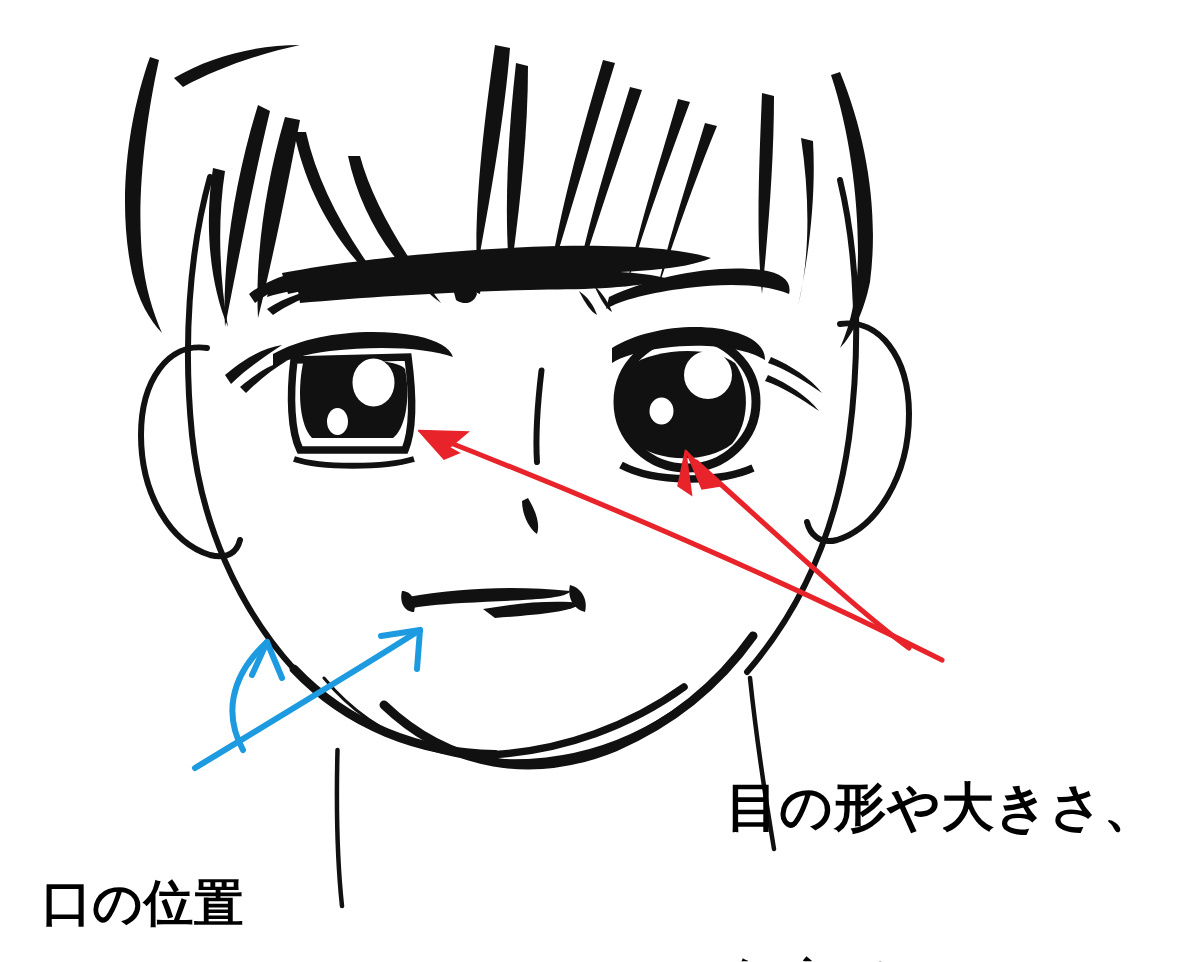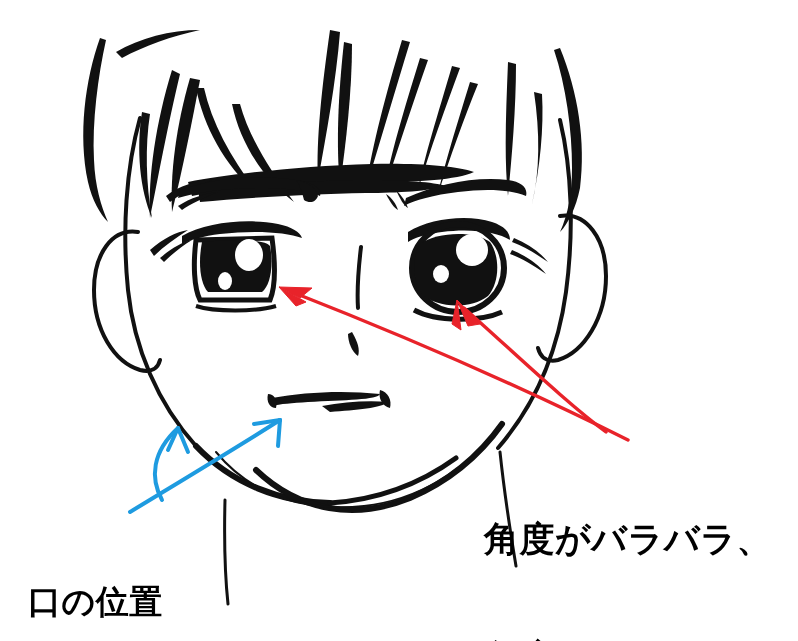--- a/index.html
+++ b/index.html
@@ -170,17 +170,17 @@
     </g>
 
   </svg>
 
   <div class="anno-text" id="annotation-left">
     <div>口の位置</div>
     
   </div>
 
   <div class="anno-text" id="annotation-right">
-    <div>角度がバラバラ、</div>
+    <div>目の形や大きさ、</div>
     <div>角度がバラバラ</div>
   </div>
 
 </div>
 
 </body></html>

